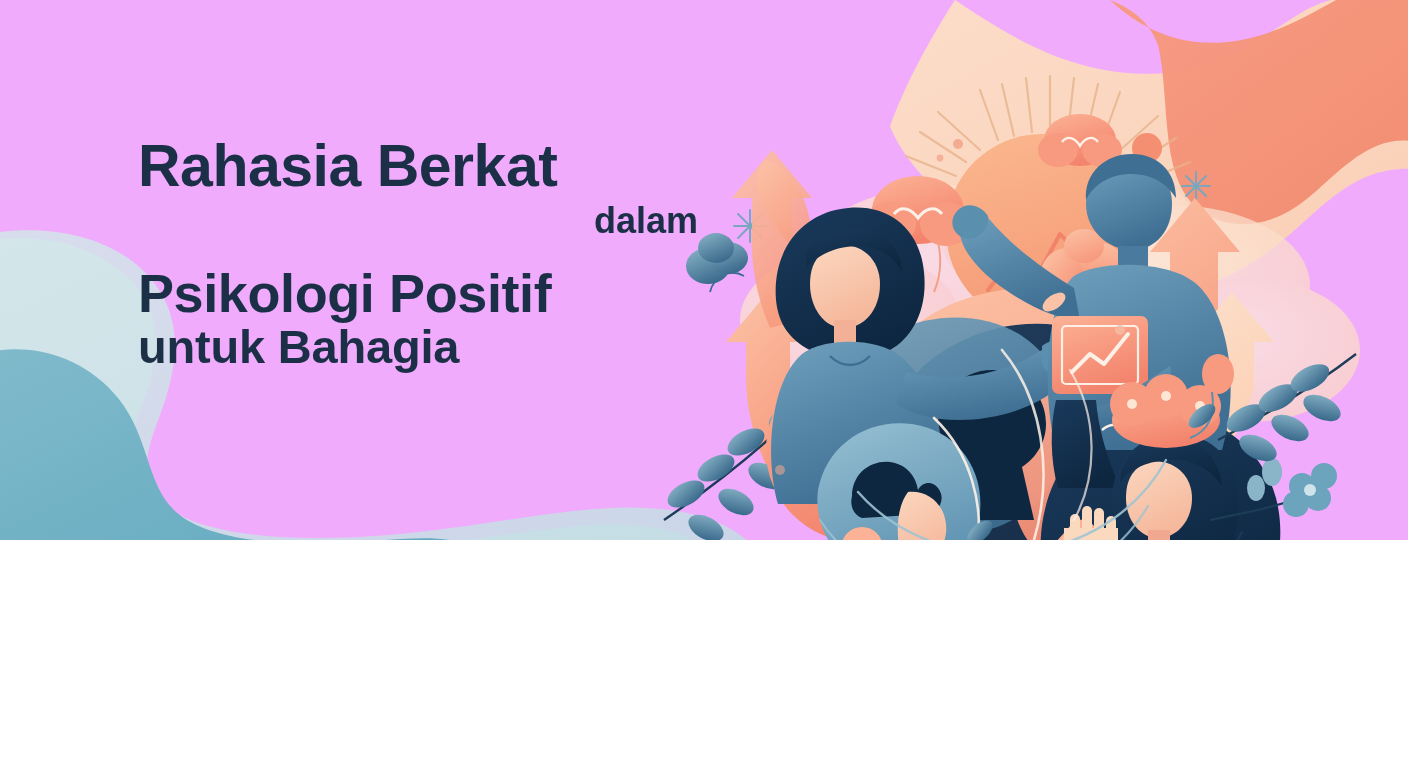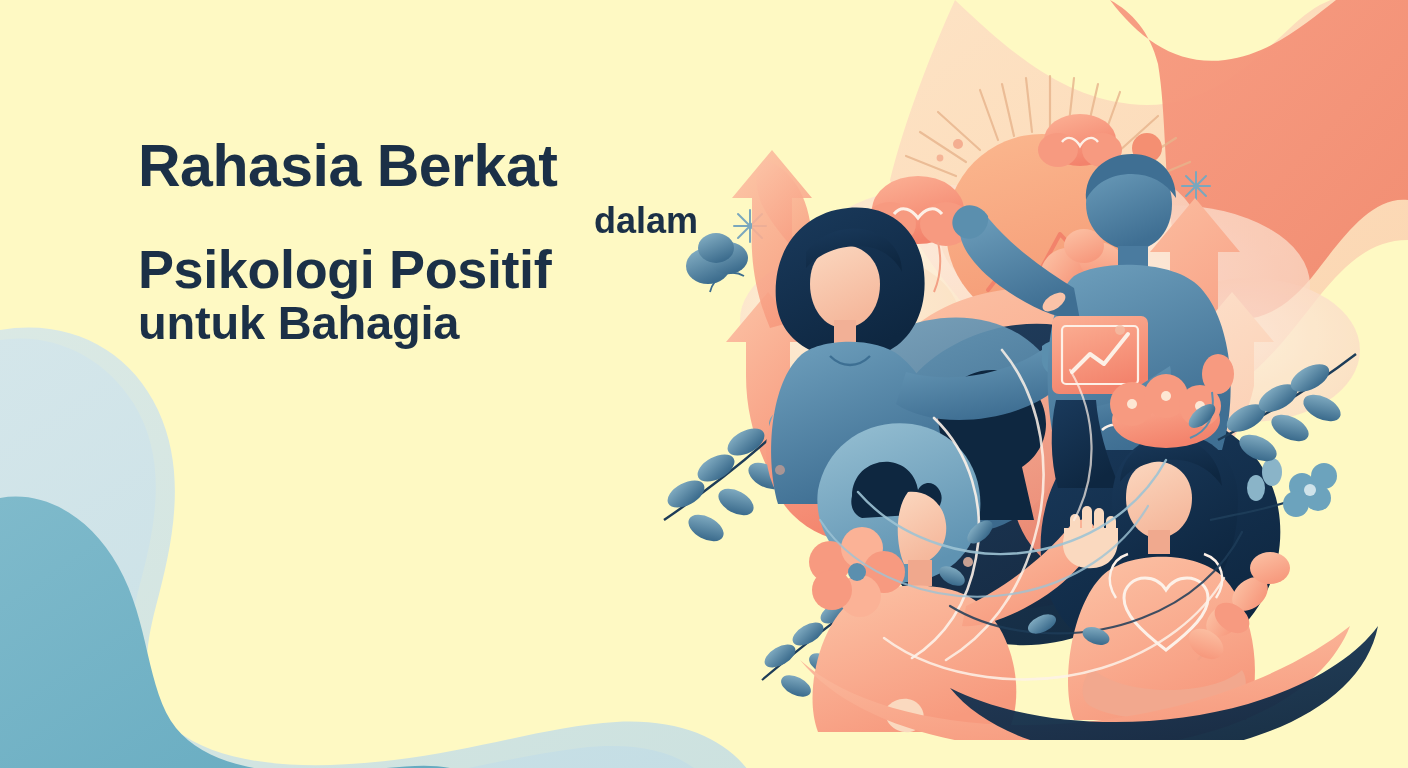--- a/index.html
+++ b/index.html
@@ -3,22 +3,22 @@
 <meta charset="utf-8">
 <style>
   html, body {
     margin: 0;
     padding: 0;
     background: #ffffff;
   }
   #poster {
     position: relative;
     width: 1408px;
-    height: 768px;
-    background: #fef9c3;
+    height: 540px;
+    background: #f0abfc;
     overflow: hidden;
     font-family: "Liberation Sans", "DejaVu Sans", sans-serif;
   }
 
   
   .bg-layer {
     position: absolute;
     inset: 0;
     pointer-events: none;
   }
@@ -48,21 +48,21 @@
     margin-top: 6px;
     white-space: nowrap;
     text-align: right;
   }
   .line-3 {
     font-size: 54px;
     font-weight: 700;
     letter-spacing: -0.4px;
     line-height: 1.04;
     color: #1b3047;
-    margin-top: 0;
+    margin-top: 24px;
     white-space: nowrap;
   }
   .line-4 {
     font-size: 47px;
     font-weight: 700;
     letter-spacing: -0.2px;
     line-height: 1.04;
     color: #1b3047;
     margin-top: 2px;
     white-space: nowrap;

